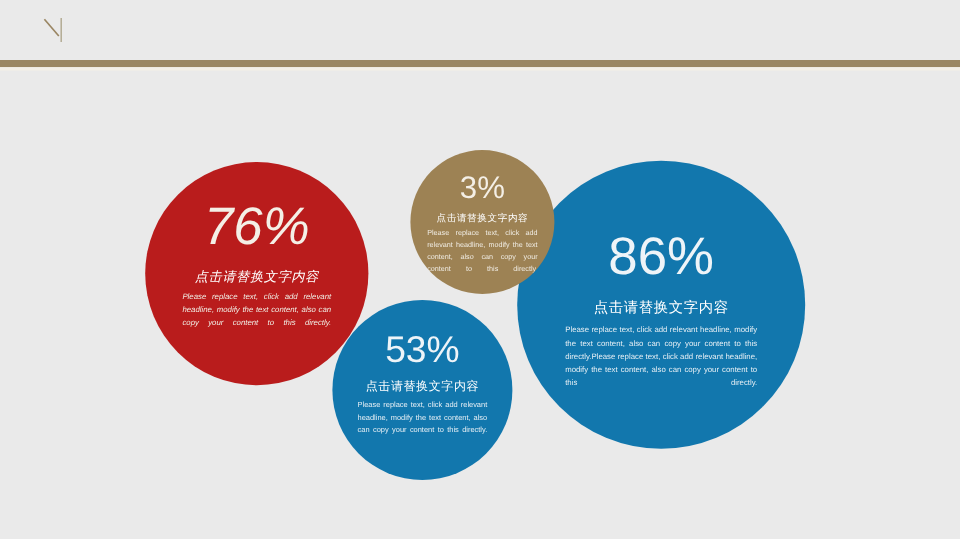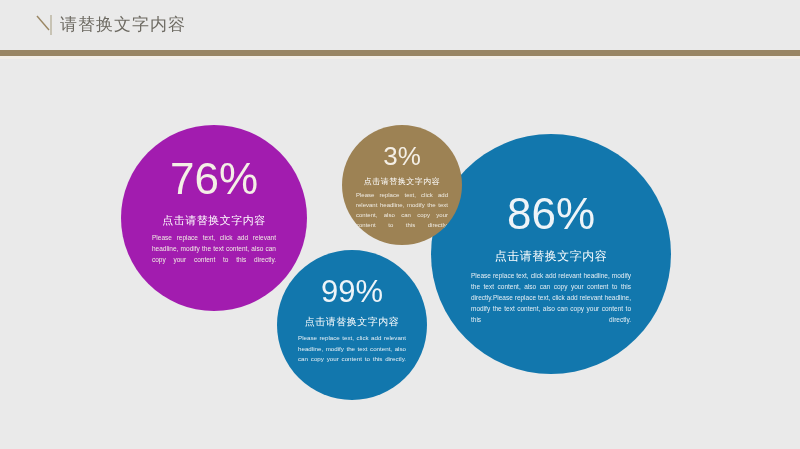--- a/index.html
+++ b/index.html
@@ -97,24 +97,25 @@
   }
   .bubble .en {
     color: #f0ece3;
     text-align: justify;
     text-align-last: justify;
     font-family: "Liberation Sans", "DejaVu Sans", sans-serif;
   }
 
   
   #bubble-76 {
-    left: 121px; top: 66px;
+    left: 121px; top: 76px;
     width: 186px; height: 186px;
-    background: #a21caf;
+    background: #b91c1c;
     z-index: 1;
+    font-style: italic;
   }
   #bubble-76 .pct { font-size: 44px; margin-top: 32px; }
   #bubble-76 .zh  { font-size: 11px; margin-top: 12px; }
   #bubble-76 .en  { font-size: 6.5px; line-height: 11px; width: 124px; margin-top: 4px; }
 
   
   #bubble-86 {
     left: 431px; top: 75px;
     width: 240px; height: 240px;
     background: #1277ad;
@@ -151,21 +152,20 @@
 
 <div id="slide">
 
   <div id="header">
     <span id="header-icon">
       <svg width="22" height="24" viewBox="0 0 22 24" aria-hidden="true">
         <line x1="1" y1="3" x2="13" y2="17" stroke="#9a8663" stroke-width="1.4"></line>
         <line x1="15" y1="2" x2="15" y2="22" stroke="#b0a88f" stroke-width="1.2"></line>
       </svg>
     </span>
-    <div id="header-title">请替换文字内容</div>
     <div id="header-rule"></div>
     <div id="header-rule-light"></div>
   </div>
 
   <div id="stage">
 
     <div class="bubble" id="bubble-76">
       <div class="pct">76%</div>
       <div class="zh">点击请替换文字内容</div>
       <div class="en">Please replace text, click add relevant headline, modify the text content, also can copy your content to this directly.</div>
@@ -177,19 +177,19 @@
       <div class="en">Please replace text, click add relevant headline, modify the text content, also can copy your content to this directly.Please replace text, click add relevant headline, modify the text content, also can copy your content to this directly.</div>
     </div>
 
     <div class="bubble" id="bubble-38">
       <div class="pct">3%</div>
       <div class="zh">点击请替换文字内容</div>
       <div class="en">Please replace text, click add relevant headline, modify the text content, also can copy your content to this directly.</div>
     </div>
 
     <div class="bubble" id="bubble-53">
-      <div class="pct">99%</div>
+      <div class="pct">53%</div>
       <div class="zh">点击请替换文字内容</div>
       <div class="en">Please replace text, click add relevant headline, modify the text content, also can copy your content to this directly.</div>
     </div>
 
   </div>
 </div>
 
 </body></html>

